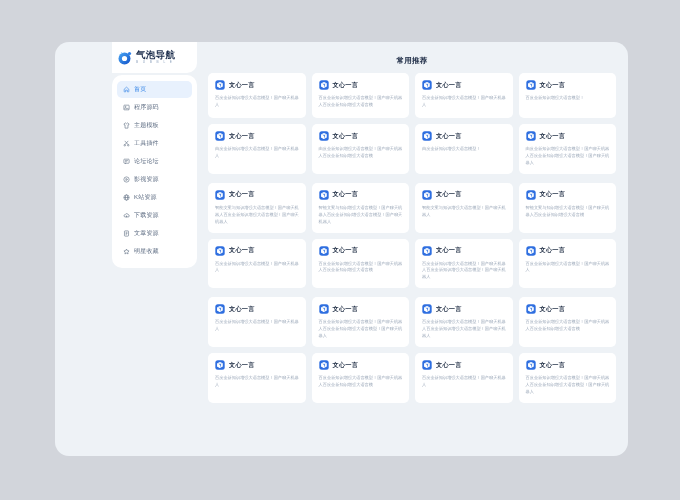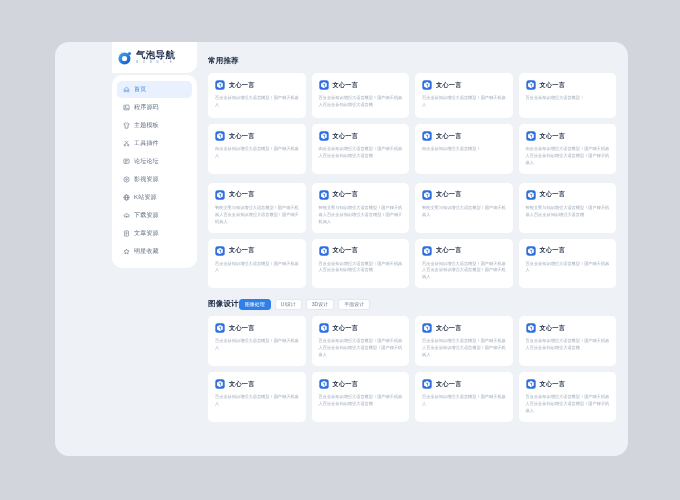--- a/index.html
+++ b/index.html
@@ -75,21 +75,21 @@
 
   
   #main {
     margin-left: 87px;
     flex: 1;
     padding: 12px 12px 0 9px;
     overflow: hidden;
   }
   .section { margin-bottom: 9px; }
   .section-head {
-    display: flex; align-items: center; justify-content: flex-start;
+    display: flex; align-items: center; justify-content: center;
     height: 14px; margin-bottom: 5px;
   }
   .section-title {
     font-size: 7.5px; font-weight: 700; color: #223049;
     letter-spacing: 0.2px;
   }
   .tabs { display: flex; gap: 4px; }
   .tab {
     font-size: 5px; color: #6b7a90;
     background: #ffffff;
@@ -496,147 +496,138 @@
                   <path d="M13.2 12.4h5.6v8.4h-2.2v-6.3h-3.4z" fill="#2f6fe0"></path>
                 </svg>
               </span>
               <span class="card-title">文心一言</span>
             </div>
             <div class="card-desc">百度全新知识增强大语言模型！国产聊天机器人</div>
           </div>
         </div>
       </div>
       <div class="section">
-        <div class="section-head">
-          <div class="section-title">图像设计</div>
-          <div class="tabs">
-            <div class="tab active">图像处理</div>
-            <div class="tab">UI设计</div>
-            <div class="tab">3D设计</div>
-            <div class="tab">平面设计</div>
+        <div class="grid">
+          <div class="card">
+            <div class="card-head">
+              <span class="card-ico">
+                <svg viewBox="0 0 32 32">
+                  <rect x="1" y="1" width="30" height="30" rx="8" fill="#2f6fe0"></rect>
+                  <path d="M16 6.5 25 11.2v9.6L16 25.5 7 20.8v-9.6z" fill="#ffffff" opacity="0.95"></path>
+                  <path d="M16 6.5 25 11.2 16 16 7 11.2z" fill="#dce9fb"></path>
+                  <path d="M16 16v9.5L7 20.8v-9.6z" fill="#ffffff"></path>
+                  <path d="M13.2 12.4h5.6v8.4h-2.2v-6.3h-3.4z" fill="#2f6fe0"></path>
+                </svg>
+              </span>
+              <span class="card-title">文心一言</span>
+            </div>
+            <div class="card-desc">百度全新知识增强大语言模型！国产聊天机器人</div>
+          </div>
+          <div class="card">
+            <div class="card-head">
+              <span class="card-ico">
+                <svg viewBox="0 0 32 32">
+                  <rect x="1" y="1" width="30" height="30" rx="8" fill="#2f6fe0"></rect>
+                  <path d="M16 6.5 25 11.2v9.6L16 25.5 7 20.8v-9.6z" fill="#ffffff" opacity="0.95"></path>
+                  <path d="M16 6.5 25 11.2 16 16 7 11.2z" fill="#dce9fb"></path>
+                  <path d="M16 16v9.5L7 20.8v-9.6z" fill="#ffffff"></path>
+                  <path d="M13.2 12.4h5.6v8.4h-2.2v-6.3h-3.4z" fill="#2f6fe0"></path>
+                </svg>
+              </span>
+              <span class="card-title">文心一言</span>
+            </div>
+            <div class="card-desc">百度全新知识增强大语言模型！国产聊天机器人百度全新知识增强大语言模型！国产聊天机器人</div>
+          </div>
+          <div class="card">
+            <div class="card-head">
+              <span class="card-ico">
+                <svg viewBox="0 0 32 32">
+                  <rect x="1" y="1" width="30" height="30" rx="8" fill="#2f6fe0"></rect>
+                  <path d="M16 6.5 25 11.2v9.6L16 25.5 7 20.8v-9.6z" fill="#ffffff" opacity="0.95"></path>
+                  <path d="M16 6.5 25 11.2 16 16 7 11.2z" fill="#dce9fb"></path>
+                  <path d="M16 16v9.5L7 20.8v-9.6z" fill="#ffffff"></path>
+                  <path d="M13.2 12.4h5.6v8.4h-2.2v-6.3h-3.4z" fill="#2f6fe0"></path>
+                </svg>
+              </span>
+              <span class="card-title">文心一言</span>
+            </div>
+            <div class="card-desc">百度全新知识增强大语言模型！国产聊天机器人百度全新知识增强大语言模型！国产聊天机器人</div>
+          </div>
+          <div class="card">
+            <div class="card-head">
+              <span class="card-ico">
+                <svg viewBox="0 0 32 32">
+                  <rect x="1" y="1" width="30" height="30" rx="8" fill="#2f6fe0"></rect>
+                  <path d="M16 6.5 25 11.2v9.6L16 25.5 7 20.8v-9.6z" fill="#ffffff" opacity="0.95"></path>
+                  <path d="M16 6.5 25 11.2 16 16 7 11.2z" fill="#dce9fb"></path>
+                  <path d="M16 16v9.5L7 20.8v-9.6z" fill="#ffffff"></path>
+                  <path d="M13.2 12.4h5.6v8.4h-2.2v-6.3h-3.4z" fill="#2f6fe0"></path>
+                </svg>
+              </span>
+              <span class="card-title">文心一言</span>
+            </div>
+            <div class="card-desc">百度全新知识增强大语言模型！国产聊天机器人百度全新知识增强大语言模</div>
+          </div>
+          <div class="card">
+            <div class="card-head">
+              <span class="card-ico">
+                <svg viewBox="0 0 32 32">
+                  <rect x="1" y="1" width="30" height="30" rx="8" fill="#2f6fe0"></rect>
+                  <path d="M16 6.5 25 11.2v9.6L16 25.5 7 20.8v-9.6z" fill="#ffffff" opacity="0.95"></path>
+                  <path d="M16 6.5 25 11.2 16 16 7 11.2z" fill="#dce9fb"></path>
+                  <path d="M16 16v9.5L7 20.8v-9.6z" fill="#ffffff"></path>
+                  <path d="M13.2 12.4h5.6v8.4h-2.2v-6.3h-3.4z" fill="#2f6fe0"></path>
+                </svg>
+              </span>
+              <span class="card-title">文心一言</span>
+            </div>
+            <div class="card-desc">百度全新知识增强大语言模型！国产聊天机器人</div>
+          </div>
+          <div class="card">
+            <div class="card-head">
+              <span class="card-ico">
+                <svg viewBox="0 0 32 32">
+                  <rect x="1" y="1" width="30" height="30" rx="8" fill="#2f6fe0"></rect>
+                  <path d="M16 6.5 25 11.2v9.6L16 25.5 7 20.8v-9.6z" fill="#ffffff" opacity="0.95"></path>
+                  <path d="M16 6.5 25 11.2 16 16 7 11.2z" fill="#dce9fb"></path>
+                  <path d="M16 16v9.5L7 20.8v-9.6z" fill="#ffffff"></path>
+                  <path d="M13.2 12.4h5.6v8.4h-2.2v-6.3h-3.4z" fill="#2f6fe0"></path>
+                </svg>
+              </span>
+              <span class="card-title">文心一言</span>
+            </div>
+            <div class="card-desc">百度全新知识增强大语言模型！国产聊天机器人百度全新知识增强大语言模</div>
+          </div>
+          <div class="card">
+            <div class="card-head">
+              <span class="card-ico">
+                <svg viewBox="0 0 32 32">
+                  <rect x="1" y="1" width="30" height="30" rx="8" fill="#2f6fe0"></rect>
+                  <path d="M16 6.5 25 11.2v9.6L16 25.5 7 20.8v-9.6z" fill="#ffffff" opacity="0.95"></path>
+                  <path d="M16 6.5 25 11.2 16 16 7 11.2z" fill="#dce9fb"></path>
+                  <path d="M16 16v9.5L7 20.8v-9.6z" fill="#ffffff"></path>
+                  <path d="M13.2 12.4h5.6v8.4h-2.2v-6.3h-3.4z" fill="#2f6fe0"></path>
+                </svg>
+              </span>
+              <span class="card-title">文心一言</span>
+            </div>
+            <div class="card-desc">百度全新知识增强大语言模型！国产聊天机器人</div>
+          </div>
+          <div class="card">
+            <div class="card-head">
+              <span class="card-ico">
+                <svg viewBox="0 0 32 32">
+                  <rect x="1" y="1" width="30" height="30" rx="8" fill="#2f6fe0"></rect>
+                  <path d="M16 6.5 25 11.2v9.6L16 25.5 7 20.8v-9.6z" fill="#ffffff" opacity="0.95"></path>
+                  <path d="M16 6.5 25 11.2 16 16 7 11.2z" fill="#dce9fb"></path>
+                  <path d="M16 16v9.5L7 20.8v-9.6z" fill="#ffffff"></path>
+                  <path d="M13.2 12.4h5.6v8.4h-2.2v-6.3h-3.4z" fill="#2f6fe0"></path>
+                </svg>
+              </span>
+              <span class="card-title">文心一言</span>
+            </div>
+            <div class="card-desc">百度全新知识增强大语言模型！国产聊天机器人百度全新知识增强大语言模型！国产聊天机器人</div>
           </div>
         </div>
-        <div class="grid">
-          <div class="card">
-            <div class="card-head">
-              <span class="card-ico">
-                <svg viewBox="0 0 32 32">
-                  <rect x="1" y="1" width="30" height="30" rx="8" fill="#2f6fe0"></rect>
-                  <path d="M16 6.5 25 11.2v9.6L16 25.5 7 20.8v-9.6z" fill="#ffffff" opacity="0.95"></path>
-                  <path d="M16 6.5 25 11.2 16 16 7 11.2z" fill="#dce9fb"></path>
-                  <path d="M16 16v9.5L7 20.8v-9.6z" fill="#ffffff"></path>
-                  <path d="M13.2 12.4h5.6v8.4h-2.2v-6.3h-3.4z" fill="#2f6fe0"></path>
-                </svg>
-              </span>
-              <span class="card-title">文心一言</span>
-            </div>
-            <div class="card-desc">百度全新知识增强大语言模型！国产聊天机器人</div>
-          </div>
-          <div class="card">
-            <div class="card-head">
-              <span class="card-ico">
-                <svg viewBox="0 0 32 32">
-                  <rect x="1" y="1" width="30" height="30" rx="8" fill="#2f6fe0"></rect>
-                  <path d="M16 6.5 25 11.2v9.6L16 25.5 7 20.8v-9.6z" fill="#ffffff" opacity="0.95"></path>
-                  <path d="M16 6.5 25 11.2 16 16 7 11.2z" fill="#dce9fb"></path>
-                  <path d="M16 16v9.5L7 20.8v-9.6z" fill="#ffffff"></path>
-                  <path d="M13.2 12.4h5.6v8.4h-2.2v-6.3h-3.4z" fill="#2f6fe0"></path>
-                </svg>
-              </span>
-              <span class="card-title">文心一言</span>
-            </div>
-            <div class="card-desc">百度全新知识增强大语言模型！国产聊天机器人百度全新知识增强大语言模型！国产聊天机器人</div>
-          </div>
-          <div class="card">
-            <div class="card-head">
-              <span class="card-ico">
-                <svg viewBox="0 0 32 32">
-                  <rect x="1" y="1" width="30" height="30" rx="8" fill="#2f6fe0"></rect>
-                  <path d="M16 6.5 25 11.2v9.6L16 25.5 7 20.8v-9.6z" fill="#ffffff" opacity="0.95"></path>
-                  <path d="M16 6.5 25 11.2 16 16 7 11.2z" fill="#dce9fb"></path>
-                  <path d="M16 16v9.5L7 20.8v-9.6z" fill="#ffffff"></path>
-                  <path d="M13.2 12.4h5.6v8.4h-2.2v-6.3h-3.4z" fill="#2f6fe0"></path>
-                </svg>
-              </span>
-              <span class="card-title">文心一言</span>
-            </div>
-            <div class="card-desc">百度全新知识增强大语言模型！国产聊天机器人百度全新知识增强大语言模型！国产聊天机器人</div>
-          </div>
-          <div class="card">
-            <div class="card-head">
-              <span class="card-ico">
-                <svg viewBox="0 0 32 32">
-                  <rect x="1" y="1" width="30" height="30" rx="8" fill="#2f6fe0"></rect>
-                  <path d="M16 6.5 25 11.2v9.6L16 25.5 7 20.8v-9.6z" fill="#ffffff" opacity="0.95"></path>
-                  <path d="M16 6.5 25 11.2 16 16 7 11.2z" fill="#dce9fb"></path>
-                  <path d="M16 16v9.5L7 20.8v-9.6z" fill="#ffffff"></path>
-                  <path d="M13.2 12.4h5.6v8.4h-2.2v-6.3h-3.4z" fill="#2f6fe0"></path>
-                </svg>
-              </span>
-              <span class="card-title">文心一言</span>
-            </div>
-            <div class="card-desc">百度全新知识增强大语言模型！国产聊天机器人百度全新知识增强大语言模</div>
-          </div>
-          <div class="card">
-            <div class="card-head">
-              <span class="card-ico">
-                <svg viewBox="0 0 32 32">
-                  <rect x="1" y="1" width="30" height="30" rx="8" fill="#2f6fe0"></rect>
-                  <path d="M16 6.5 25 11.2v9.6L16 25.5 7 20.8v-9.6z" fill="#ffffff" opacity="0.95"></path>
-                  <path d="M16 6.5 25 11.2 16 16 7 11.2z" fill="#dce9fb"></path>
-                  <path d="M16 16v9.5L7 20.8v-9.6z" fill="#ffffff"></path>
-                  <path d="M13.2 12.4h5.6v8.4h-2.2v-6.3h-3.4z" fill="#2f6fe0"></path>
-                </svg>
-              </span>
-              <span class="card-title">文心一言</span>
-            </div>
-            <div class="card-desc">百度全新知识增强大语言模型！国产聊天机器人</div>
-          </div>
-          <div class="card">
-            <div class="card-head">
-              <span class="card-ico">
-                <svg viewBox="0 0 32 32">
-                  <rect x="1" y="1" width="30" height="30" rx="8" fill="#2f6fe0"></rect>
-                  <path d="M16 6.5 25 11.2v9.6L16 25.5 7 20.8v-9.6z" fill="#ffffff" opacity="0.95"></path>
-                  <path d="M16 6.5 25 11.2 16 16 7 11.2z" fill="#dce9fb"></path>
-                  <path d="M16 16v9.5L7 20.8v-9.6z" fill="#ffffff"></path>
-                  <path d="M13.2 12.4h5.6v8.4h-2.2v-6.3h-3.4z" fill="#2f6fe0"></path>
-                </svg>
-              </span>
-              <span class="card-title">文心一言</span>
-            </div>
-            <div class="card-desc">百度全新知识增强大语言模型！国产聊天机器人百度全新知识增强大语言模</div>
-          </div>
-          <div class="card">
-            <div class="card-head">
-              <span class="card-ico">
-                <svg viewBox="0 0 32 32">
-                  <rect x="1" y="1" width="30" height="30" rx="8" fill="#2f6fe0"></rect>
-                  <path d="M16 6.5 25 11.2v9.6L16 25.5 7 20.8v-9.6z" fill="#ffffff" opacity="0.95"></path>
-                  <path d="M16 6.5 25 11.2 16 16 7 11.2z" fill="#dce9fb"></path>
-                  <path d="M16 16v9.5L7 20.8v-9.6z" fill="#ffffff"></path>
-                  <path d="M13.2 12.4h5.6v8.4h-2.2v-6.3h-3.4z" fill="#2f6fe0"></path>
-                </svg>
-              </span>
-              <span class="card-title">文心一言</span>
-            </div>
-            <div class="card-desc">百度全新知识增强大语言模型！国产聊天机器人</div>
-          </div>
-          <div class="card">
-            <div class="card-head">
-              <span class="card-ico">
-                <svg viewBox="0 0 32 32">
-                  <rect x="1" y="1" width="30" height="30" rx="8" fill="#2f6fe0"></rect>
-                  <path d="M16 6.5 25 11.2v9.6L16 25.5 7 20.8v-9.6z" fill="#ffffff" opacity="0.95"></path>
-                  <path d="M16 6.5 25 11.2 16 16 7 11.2z" fill="#dce9fb"></path>
-                  <path d="M16 16v9.5L7 20.8v-9.6z" fill="#ffffff"></path>
-                  <path d="M13.2 12.4h5.6v8.4h-2.2v-6.3h-3.4z" fill="#2f6fe0"></path>
-                </svg>
-              </span>
-              <span class="card-title">文心一言</span>
-            </div>
-            <div class="card-desc">百度全新知识增强大语言模型！国产聊天机器人百度全新知识增强大语言模型！国产聊天机器人</div>
-          </div>
-        </div>
       </div>
     </div>
 
 </div>
 
 </body></html>

